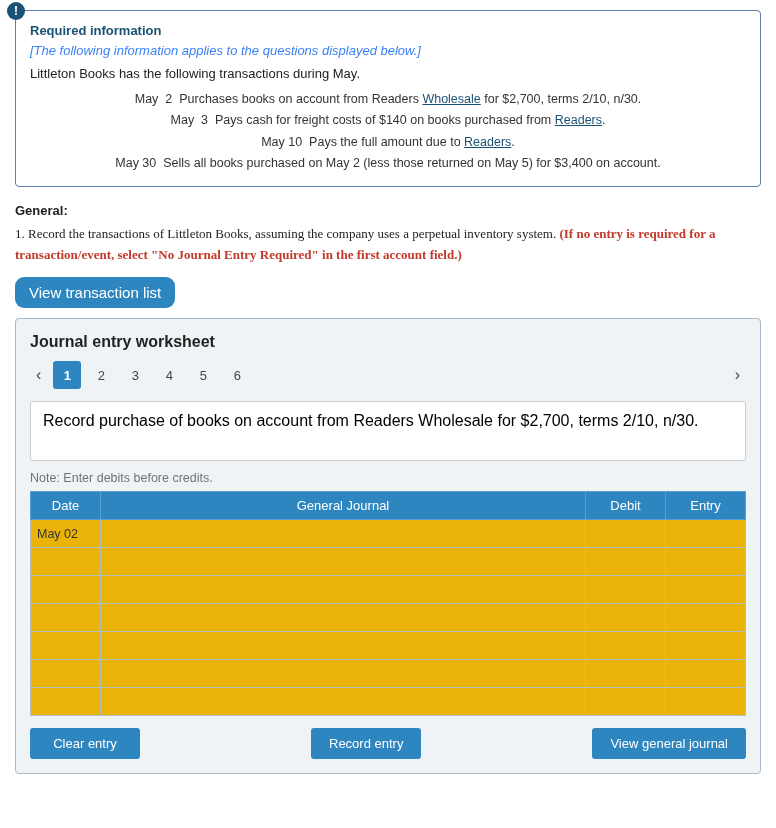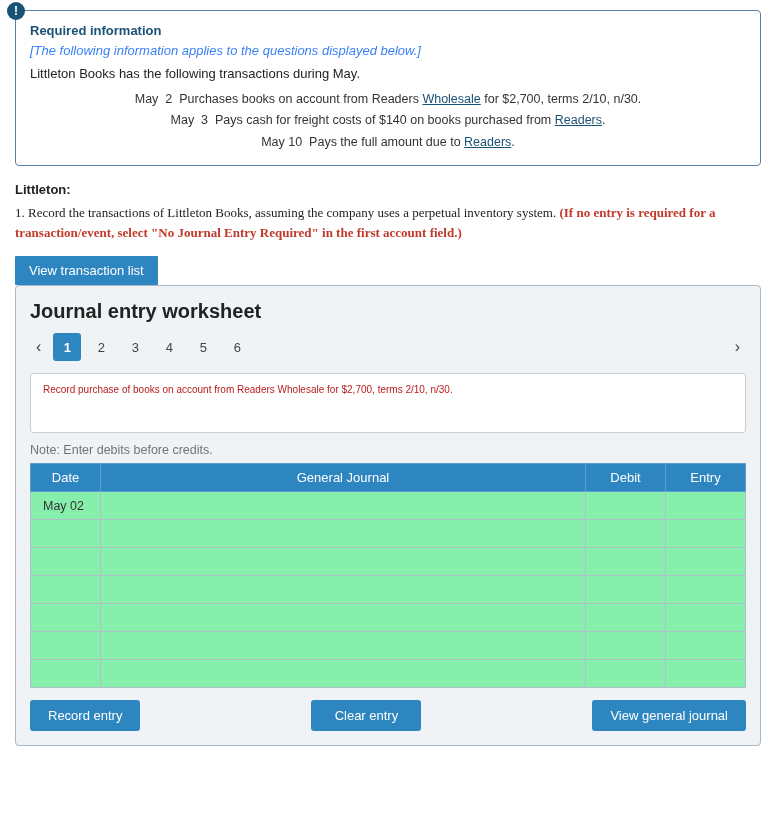--- a/index.html
+++ b/index.html
@@ -81,34 +81,35 @@
       font-weight: bold;
       color: #c0392b;
     }
 
     
     .btn-teal {
       background: #2e86c1;
       color: #fff;
       border: none;
       padding: 7px 14px;
-      border-radius: 1px;
-      font-size: 13px;
+      border-radius: 9px;
+      font-size: 15px;
       cursor: pointer;
+      margin-bottom: 10px;
     }
 
     
     .worksheet-panel {
       border: 1.5px solid #aab8c8;
       border-radius: 4px;
       background: #f0f3f5;
       padding: 14px 14px 14px 14px;
     }
     .worksheet-panel h2 {
-      font-size: 20px;
+      font-size: 16px;
       font-weight: bold;
       color: #222;
       margin-bottom: 10px;
     }
 
     
     .pagination {
       display: flex;
       align-items: center;
       gap: 6px;
@@ -139,37 +140,37 @@
       font-weight: bold;
     }
 
     
     .description-box {
       background: #fff;
       border: 1px solid #ccc;
       border-radius: 3px;
       padding: 10px 12px;
       margin-bottom: 10px;
-      font-size: 10px;
-      color: #b91c1c;
+      font-size: 16px;
+      color: #000000;
       min-height: 60px;
     }
 
     
     .note-line {
       color: #737373;
       font-size: 12.5px;
       margin-bottom: 6px;
     }
 
     
     .journal-table {
       width: 100%;
       border-collapse: collapse;
-      background: #86efac;
+      background: #eab308;
       font-size: 13px;
     }
     .journal-table thead tr {
       background: #2e86c1;
       color: #fff;
     }
     .journal-table thead th {
       padding: 6px 8px;
       text-align: center;
       font-weight: normal;
@@ -183,21 +184,21 @@
     .journal-table tbody tr {
       height: 28px;
     }
     .journal-table tbody td {
       border: 1px solid #b0bec5;
       padding: 0 4px;
     }
     .journal-table tbody td.td-date {
       color: #333;
       font-size: 12.5px;
-      padding-left: 12px;
+      padding-left: 6px;
     }
     .journal-table tbody td input {
       width: 100%;
       border: none;
       outline: none;
       font-size: 13px;
       background: transparent;
       padding: 2px 4px;
       height: 26px;
     }
@@ -227,26 +228,27 @@
 
 <div class="info-box">
   <span class="info-icon">!</span>
   <h3>Required information</h3>
   <p class="italic-line">[The following information applies to the questions displayed below.]</p>
   <p class="intro-line">Littleton Books has the following transactions during May.</p>
   <div class="transactions">
     <div>May &nbsp;2 &nbsp;Purchases books on account from Readers <span class="underline">Wholesale</span> for $2,700, terms 2/10, n/30.</div>
     <div>May &nbsp;3 &nbsp;Pays cash for freight costs of $140 on books purchased from <span class="underline">Readers</span>.</div>
     <div>May 10 &nbsp;Pays the full amount due to <span class="underline">Readers</span>.</div>
+    <div>May 30 &nbsp;Sells all books purchased on May 2 (less those returned on May 5) for $3,400 on account.</div>
   </div>
 </div>
 
 
 <div class="required-section">
-  <span class="required-label">Littleton:</span>
+  <span class="required-label">General:</span>
   <span class="instruction">
     <span>1. Record the transactions of Littleton Books, assuming the company uses a perpetual inventory system. </span><span class="bold-red">(If no entry is required for a transaction/event, select "No Journal Entry Required" in the first account field.)</span>
   </span>
 </div>
 
 
 <button class="btn-teal">View transaction list</button>
 
 
 <div class="worksheet-panel">
@@ -316,19 +318,19 @@
       <tr>
         <td class="td-date"></td>
         <td><input type="text" style=""></td>
         <td><input type="text" style=""></td>
         <td><input type="text" style=""></td>
       </tr>
     </tbody>
   </table>
 
   <div class="bottom-btns">
+    <button class="btn-blue">Clear entry</button>
     <button class="btn-blue">Record entry</button>
-    <button class="btn-blue">Clear entry</button>
     <button class="btn-blue">View general journal</button>
   </div>
 </div>
 
 
 
 </body></html>

